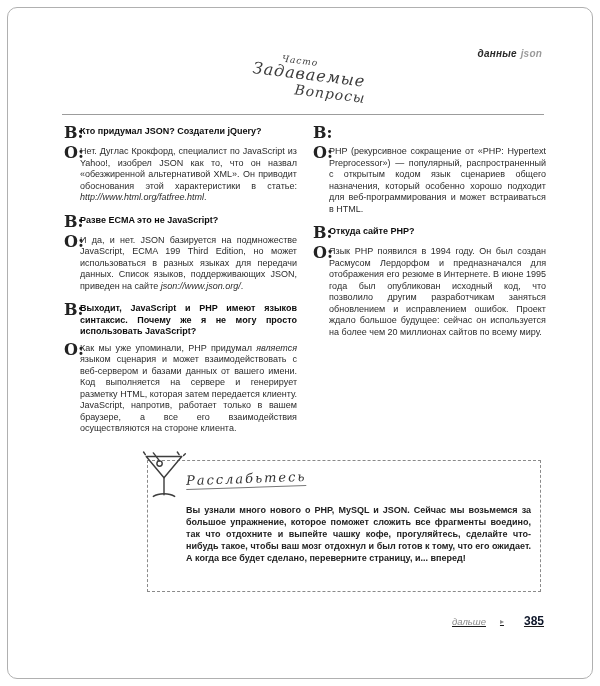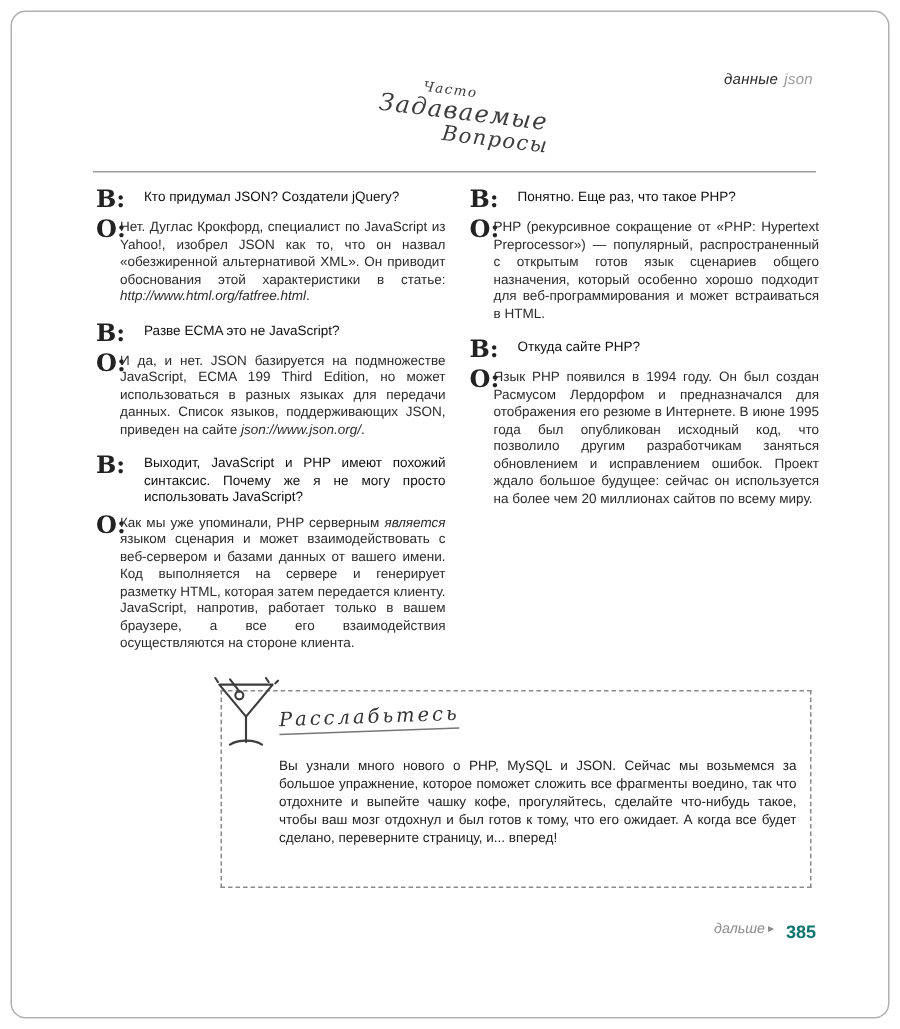--- a/index.html
+++ b/index.html
@@ -7,21 +7,21 @@
     position:relative;width:600px;height:686px;background:#ffffff;overflow:hidden;
     font-family:"Liberation Sans",sans-serif;color:#1a1a1a;
   }
   .page-border{
     position:absolute;left:7px;top:7px;right:7px;bottom:7px;
     border:1px solid #b0b0b0;border-radius:10px;pointer-events:none;
   }
   
   .running-head{
     position:absolute;top:48px;right:58px;
-    font-style:italic;font-weight:normal;font-size:10px;letter-spacing:.2px;margin-left:20px;
+    font-style:italic;font-weight:bold;font-size:10px;letter-spacing:.2px;margin-left:20px;
   }
   .running-head .rh-bold{color:#2a2a2a;}
   .running-head .rh-light{color:#9a9a9a;margin-left:4px;}
   
   .faq-title{
     position:absolute;left:252px;top:58px;transform:rotate(7deg);
     font-family:"DejaVu Serif",serif;font-style:italic;color:#3c3c3c;line-height:1.05;
   }
   .faq-title .t1{display:block;font-size:9px;margin-left:28px;letter-spacing:1px;}
   .faq-title .t2{display:block;font-size:16px;letter-spacing:1px;}
@@ -37,47 +37,47 @@
   .col{flex:1 1 0;min-width:0;}
   .qa{display:flex;align-items:flex-start;}
   .qa .glyph{
     flex:0 0 16px;width:16px;
     font-family:"DejaVu Serif",serif;font-weight:bold;font-size:16px;line-height:1;
     color:#222;margin-top:-1px;
   }
   .qa p{margin:0;font-size:9px;line-height:1.28;text-align:justify;}
   .qa.q{margin-top:11px;}
   .qa.q:first-child{margin-top:0;}
-  .qa.q p{font-weight:normal;color:#0d0d0d;margin-left:16px;}
+  .qa.q p{font-weight:bold;color:#0d0d0d;}
   .qa.a{margin-top:5px;}
   .qa.a p{color:#2b2b2b;}
   .qa .url{font-style:italic;}
   
   .relax-box{
     position:absolute;left:147px;top:460px;width:392px;height:130px;
     border:1px dashed #8a8a8a;
   }
   .martini{position:absolute;left:-8px;top:-14px;width:48px;height:58px;}
   .relax-title{
     position:absolute;left:38px;top:10px;transform:rotate(-2deg);
     font-family:"DejaVu Serif",serif;font-style:italic;font-size:13px;
     letter-spacing:2px;color:#333;border-bottom:1px solid #777;padding-bottom:1px;
   }
   .relax-body{
     margin:0;position:absolute;left:38px;right:9px;top:44px;
-    font-size:9px;line-height:1.32;text-align:justify;color:#222;
+    font-size:9px;line-height:1.32;text-align:justify;color:#222;font-weight:bold;
   }
   
   .page-footer{
     position:absolute;right:56px;top:614px;
-    display:flex;align-items:flex-start;gap:2px;
+    display:flex;align-items:center;gap:14px;text-decoration:underline;
   }
   .page-footer .next{font-style:italic;color:#8a8a8a;font-size:9.5px;}
   .page-footer .arrow{color:#8a8a8a;font-size:8px;}
-  .page-footer .pagenum{font-weight:bold;font-size:12px;color:#0f766e;margin-left:6px;}
+  .page-footer .pagenum{font-weight:bold;font-size:12px;color:#0f172a;margin-left:6px;}
 </style>
 </head>
 <body>
 
 <div class="page">
   <div class="page-border"></div>
 
   <div class="running-head">
     <span class="rh-bold">данные</span><span class="rh-light">json</span>
   </div>
@@ -105,37 +105,36 @@
         <span class="glyph">В:</span>
         <p>Разве ECMA это не JavaScript?</p>
       </div>
       <div class="qa a">
         <span class="glyph">О:</span>
         <p><span>И да, и нет. JSON базируется на подмножестве JavaScript, ECMA 199 Third Edition, но может использоваться в разных языках для передачи данных. Список языков, поддерживающих JSON, приведен на сайте </span><span class="url">json://www.json.org/</span><span>.</span></p>
       </div>
 
       <div class="qa q">
         <span class="glyph">В:</span>
-        <p>Выходит, JavaScript и PHP имеют похожий синтаксис. Почему же я не могу просто использовать JavaScript?</p>
+        <p>Выходит, JavaScript и PHP имеют языков синтаксис. Почему же я не могу просто использовать JavaScript?</p>
       </div>
       <div class="qa a">
         <span class="glyph">О:</span>
-        <p><span>Как мы уже упоминали, PHP серверным </span><em>является</em><span> языком сценария и может взаимодействовать с веб-сервером и базами данных от вашего имени. Код выполняется на сервере и генерирует разметку HTML, которая затем передается клиенту. JavaScript, напротив, работает только в вашем браузере, а все его взаимодействия осуществляются на стороне клиента.</span></p>
+        <p><span>Как мы уже упоминали, PHP придумал </span><em>является</em><span> языком сценария и может взаимодействовать с веб-сервером и базами данных от вашего имени. Код выполняется на сервере и генерирует разметку HTML, которая затем передается клиенту. JavaScript, напротив, работает только в вашем браузере, а все его взаимодействия осуществляются на стороне клиента.</span></p>
       </div>
 
     </div>
     <div class="col">
 
       <div class="qa q">
         <span class="glyph">В:</span>
-        <p>Понятно. Еще раз, что такое PHP?</p>
       </div>
       <div class="qa a">
         <span class="glyph">О:</span>
-        <p>PHP (рекурсивное сокращение от «PHP: Hypertext Preprocessor») — популярный, распространенный с открытым готов язык сценариев общего назначения, который особенно хорошо подходит для веб-программирования и может встраиваться в HTML.</p>
+        <p>PHP (рекурсивное сокращение от «PHP: Hypertext Preprocessor») — популярный, распространенный с открытым кодом язык сценариев общего назначения, который особенно хорошо подходит для веб-программирования и может встраиваться в HTML.</p>
       </div>
 
       <div class="qa q">
         <span class="glyph">В:</span>
         <p>Откуда сайте PHP?</p>
       </div>
       <div class="qa a">
         <span class="glyph">О:</span>
         <p>Язык PHP появился в 1994 году. Он был создан Расмусом Лердорфом и предназначался для отображения его резюме в Интернете. В июне 1995 года был опубликован исходный код, что позволило другим разработчикам заняться обновлением и исправлением ошибок. Проект ждало большое будущее: сейчас он используется на более чем 20 миллионах сайтов по всему миру.</p>
       </div>

